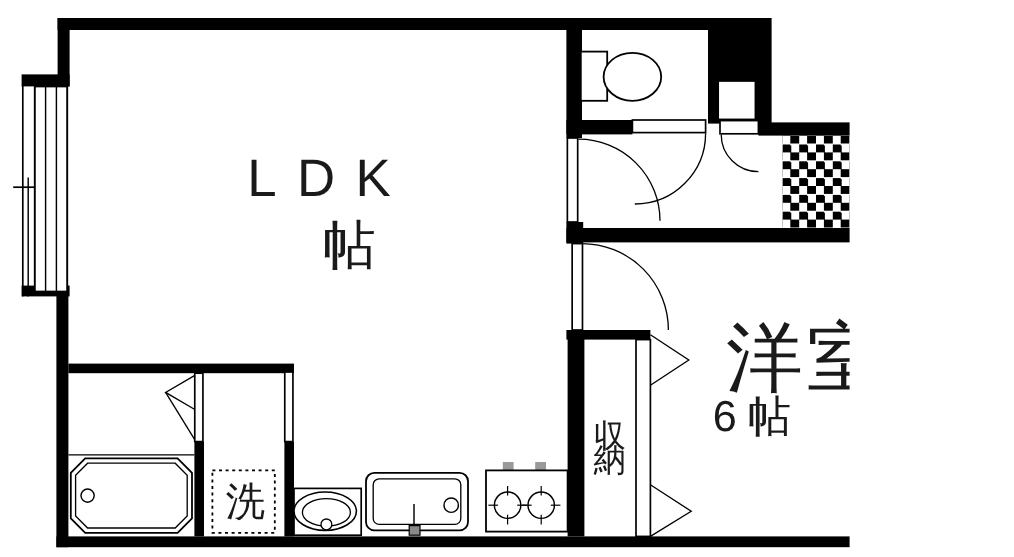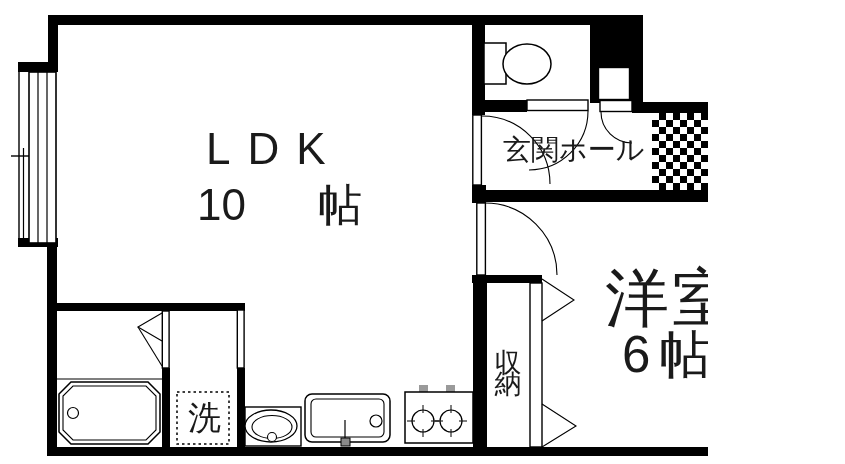--- a/index.html
+++ b/index.html
@@ -7,21 +7,21 @@
     position:relative;width:708px;height:464px;background:#ffffff;overflow:hidden;
     font-family:"Liberation Sans","DejaVu Sans",sans-serif;
   }
   .plan svg{position:absolute;left:0;top:0;}
   .lbl{position:absolute;color:#1a1a1a;white-space:nowrap;line-height:1;font-weight:500;}
   .lbl-ldk{left:206px;top:127px;font-size:44px;letter-spacing:17px;}
   .lbl-ldk-size{left:197px;top:183px;font-size:44px;display:flex;}
   .lbl-ldk-size .unit{margin-left:72px;}
   .lbl-hall{left:503px;top:136px;font-size:28px;letter-spacing:0px;}
   .lbl-western{left:605px;top:266px;font-size:64px;letter-spacing:3px;}
-  .lbl-western-size{left:622px;top:329px;font-size:51px;letter-spacing:9px;}
+  .lbl-western-size{left:594px;top:329px;font-size:36px;letter-spacing:9px;}
   .lbl-closet{left:494px;top:327px;font-size:27px;writing-mode:vertical-rl;text-orientation:upright;letter-spacing:22px;}
   .lbl-laundry{left:188px;top:401px;font-size:33px;}
   .doma{
     position:absolute;left:652px;top:113px;width:81px;height:77px;
     background:repeating-conic-gradient(#000 0% 25%,#fff 0% 50%);
     background-size:14px 14px;
   }
 </style>
 </head>
 <body>
@@ -148,22 +148,20 @@
         <line x1="451" y1="405" x2="451" y2="413"></line>
           <line x1="451" y1="429" x2="451" y2="437"></line>
         <line x1="435" y1="421" x2="443" y2="421"></line>
           <line x1="459" y1="421" x2="467" y2="421"></line>
       </g>
     </g>
   </svg>
 
   <div class="lbl lbl-ldk">LDK</div>
   <div class="lbl lbl-ldk-size">
-    <span>10</span>
     <span class="unit">帖</span>
   </div>
-  <div class="lbl lbl-hall">玄関ホール</div>
   <div class="lbl lbl-western">洋室</div>
   <div class="lbl lbl-western-size">6帖</div>
   <div class="lbl lbl-closet">収納</div>
   <div class="lbl lbl-laundry">洗</div>
 
 </div>
 
 </body></html>

